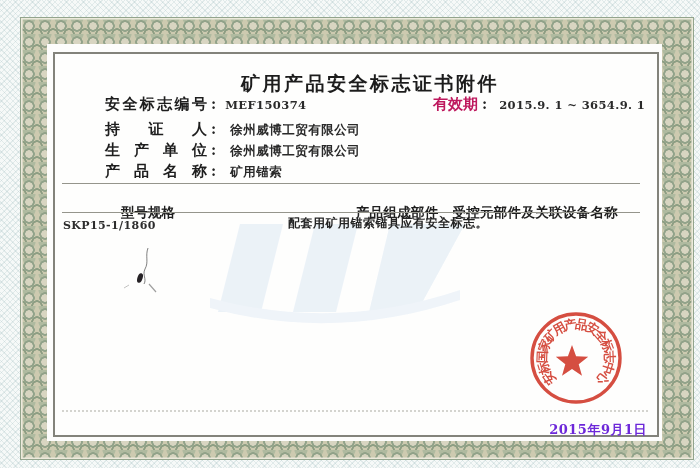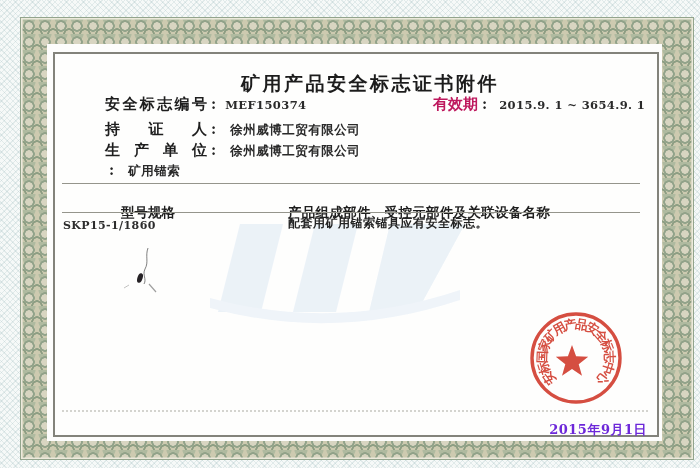--- a/index.html
+++ b/index.html
@@ -39,21 +39,21 @@
     font-weight:bold;font-size:15px;color:#1e1e1e;
   }
   .plabel{font-weight:bold;font-size:15px;color:#be185d;}
   .colon{margin-left:4px;font-weight:bold;font-size:14px;}
   .val{margin-left:14px;font-size:12.5px;font-weight:600;color:#2a2a2a;letter-spacing:.5px;}
   .num{margin-left:9px;font-size:11.5px;letter-spacing:.4px;}
   .tline{position:absolute;left:7px;width:578px;height:0;border-top:1px solid #95958c;}
   .l1{top:129px;} .l2{top:158px;}
   .th{position:absolute;font-size:13.5px;font-weight:bold;color:#1f1f1f;top:150px;white-space:nowrap;}
   .th-model{left:38px;width:110px;text-align:center;}
-  .th-comp{left:233px;width:330px;text-align:left;letter-spacing:.3px;}
+  .th-comp{left:233px;width:330px;text-align:right;letter-spacing:.3px;}
   .td-model{position:absolute;left:8px;top:165px;font-size:11px;letter-spacing:.4px;font-weight:600;color:#2c2c2c;}
   .td-note{position:absolute;left:233px;top:161px;font-size:12px;font-weight:600;color:#242424;letter-spacing:.5px;white-space:nowrap;}
   .watermark{position:absolute;left:100px;top:170px;width:340px;height:100px;opacity:.85;}
   .ink{position:absolute;left:63px;top:188px;width:48px;height:56px;}
   .dashline{position:absolute;left:7px;top:356px;width:586px;height:0;border-top:2px dotted #c7c7c0;opacity:.75;}
   .seal{position:absolute;left:456px;top:239px;width:130px;height:130px;opacity:.9;mix-blend-mode:multiply;}
   .issue-date{
     position:absolute;right:10px;top:367px;font-size:13px;font-weight:bold;
     color:#6d28d9;letter-spacing:.5px;white-space:nowrap;
   }
@@ -95,20 +95,21 @@
       <span class="val">徐州威博工贸有限公司</span>
     </div>
 
     <div class="field" style="left:50px;top:87px">
       <span class="jlabel">生产单位</span>
       <span class="colon">:</span>
       <span class="val">徐州威博工贸有限公司</span>
     </div>
 
     <div class="field" style="left:50px;top:108px">
+      <span class="jlabel">产品名称</span>
       <span class="colon">:</span>
       <span class="val">矿用锚索</span>
     </div>
 
     <div class="tline l1"></div>
     <div class="th th-model">型号规格</div>
     <div class="th th-comp">产品组成部件、受控元部件及关联设备名称</div>
     <div class="tline l2"></div>
     <div class="td-model">SKP15-1/1860</div>
     <div class="td-note">配套用矿用锚索锚具应有安全标志。</div>

